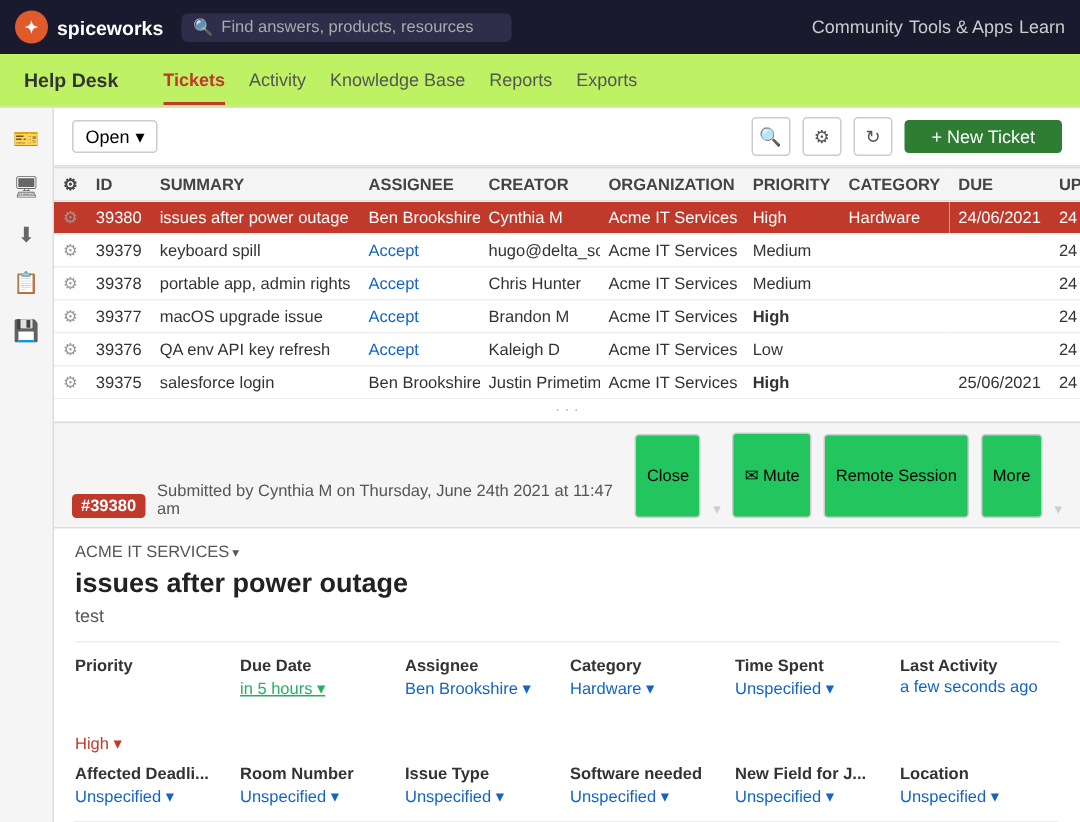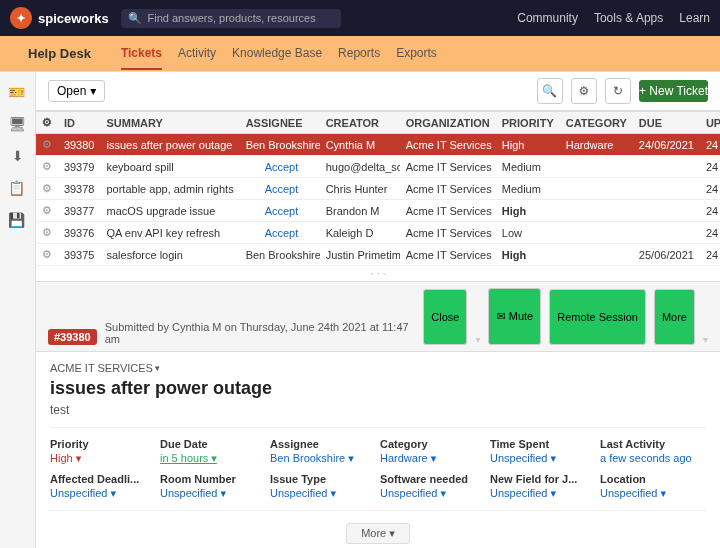--- a/index.html
+++ b/index.html
@@ -43,36 +43,36 @@
       border-radius: 4px;
       padding: 3px 8px;
       gap: 5px;
       flex: 1;
       max-width: 220px;
       color: #aaa;
       font-size: 11px;
     }
     .top-nav-links {
       display: flex;
-      gap: 16px;
+      gap: 4px;
       margin-left: auto;
     }
     .top-nav-links a {
       color: #ccc;
       text-decoration: none;
       font-size: 12px;
     }
 
     
     .sub-nav {
-      background: #fdba74;
+      background: #bef264;
       display: flex;
       align-items: center;
       height: 36px;
-      padding: 0 28px;
+      padding: 0 16px;
       border-bottom: 1px solid #ddd;
       gap: 20px;
     }
     .sub-nav-title {
       font-size: 13px;
       font-weight: bold;
       color: #333;
       margin-right: 10px;
     }
     .sub-nav-links {
@@ -160,21 +160,21 @@
       cursor: pointer;
       background: white;
       font-size: 12px;
       color: #555;
     }
     .new-ticket-btn {
       background: #2e7d32;
       color: white;
       border: none;
       border-radius: 3px;
-      padding: 4px 0;
+      padding: 4px 18px;
       font-size: 12px;
       cursor: pointer;
       white-space: nowrap;
     }
 
     
     .ticket-table {
       width: 100%;
       border-collapse: collapse;
       font-size: 11px;
@@ -198,21 +198,21 @@
       overflow: hidden;
       max-width: 80px;
     }
     .ticket-table tr.selected {
       background: #c0392b;
       color: white;
     }
     .ticket-table tr.selected td {
       color: white;
     }
-    .link { color: #1565c0; cursor: pointer; margin-left: 19px; }
+    .link { color: #1565c0; cursor: pointer; }
     .priority-high { color: #c0392b; font-weight: bold; }
     .priority-medium { color: #e67e22; }
     .priority-low { color: #27ae60; }
     .gear-col { width: 20px; }
     .settings-icon { color: #999; font-size: 11px; }
 
     
     .ticket-detail {
       background: white;
       border-top: 1px solid #ddd;
@@ -293,21 +293,21 @@
       color: #333;
     }
     .field-value {
       font-size: 11px;
       color: #1565c0;
       cursor: pointer;
       display: flex;
       align-items: center;
       gap: 2px;
     }
-    .field-value.red { color: #c0392b; }
+    .field-value.red { color: #c0392b; margin-top: 37px; }
     .field-value.green { color: #27ae60; text-decoration: underline; }
     .more-btn-row {
       display: flex;
       justify-content: center;
       padding: 4px 0 6px 0;
       border-bottom: 2px solid #1d4ed8;
     }
     .more-btn {
       background: #f5f5f5;
       border: 1px solid #ddd;

